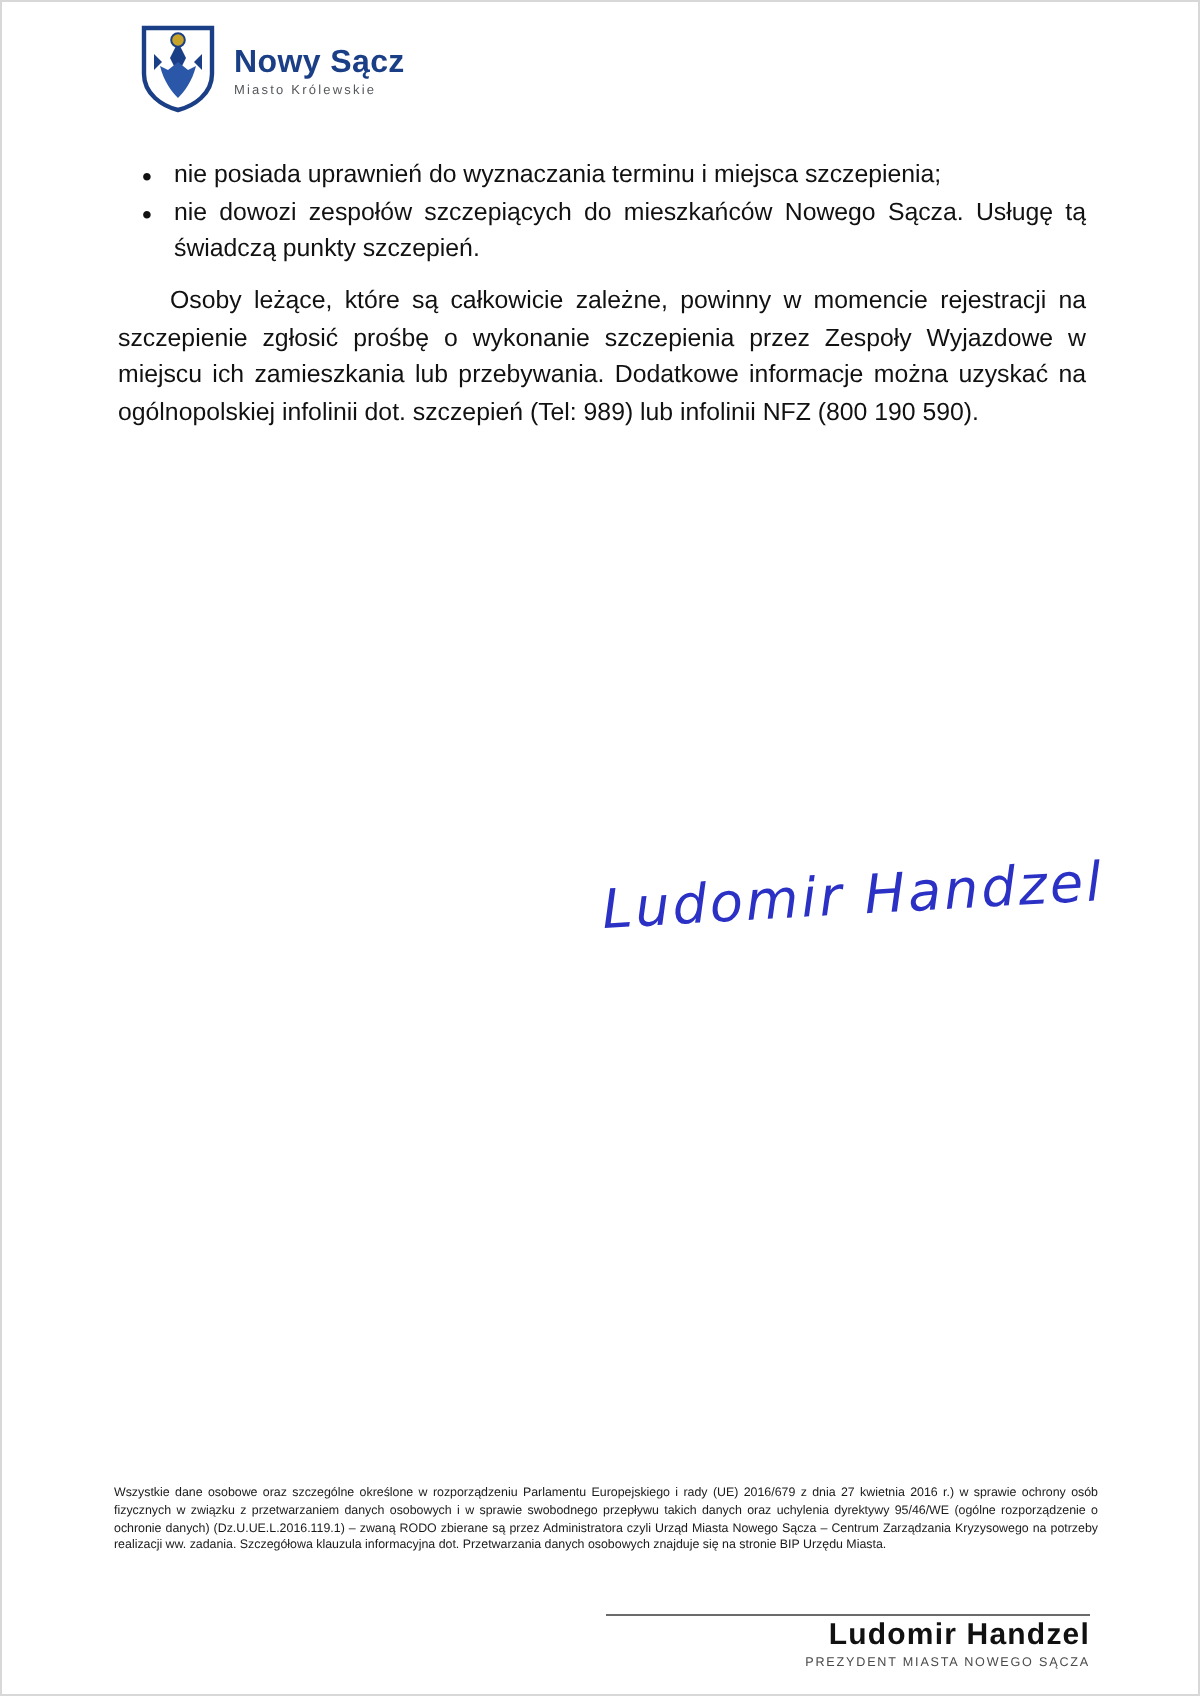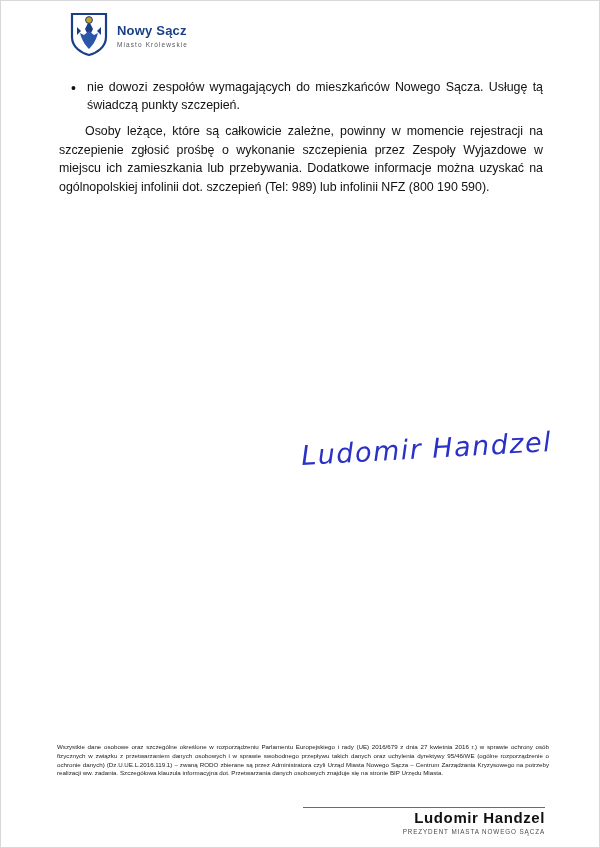--- a/index.html
+++ b/index.html
@@ -34,21 +34,21 @@
     position: relative;
   }
   .crest svg { display: block; }
   .crest-text {
     display: flex;
     flex-direction: column;
     justify-content: center;
     padding-top: 4px;
   }
   .city-name {
-    font-size: 13px;
+    font-size: 16px;
     font-weight: bold;
     color: #1b3f86;
     letter-spacing: 0.2px;
     line-height: 1.1;
   }
   .city-sub {
     font-size: 6.5px;
     color: #55585c;
     letter-spacing: 1.1px;
     margin-top: 2px;
@@ -168,21 +168,22 @@
       <div class="city-name">Nowy Sącz</div>
       <div class="city-sub">Miasto Królewskie</div>
     </div>
   </div>
 
   <div class="content">
 
 
 
     <ul class="bullets">
-      <li>nie dowozi zespołów wymagających do mieszkańców Nowego Sącza. Usługę tą świadczą punkty szczepień.</li>
+      <li>nie posiada uprawnień do wyznaczania terminu i miejsca szczepienia;</li>
+      <li>nie dowozi zespołów szczepiących do mieszkańców Nowego Sącza. Usługę tą świadczą punkty szczepień.</li>
     </ul>
 
     <div class="para">Osoby leżące, które są całkowicie zależne, powinny w momencie rejestracji na szczepienie zgłosić prośbę o wykonanie szczepienia przez Zespoły Wyjazdowe w miejscu ich zamieszkania lub przebywania. Dodatkowe informacje można  uzyskać na ogólnopolskiej infolinii dot. szczepień (Tel: 989) lub infolinii NFZ (800 190 590).</div>
   </div>
 
   <div class="signature">Ludomir Handzel</div>
 
   <div class="footer-note">Wszystkie dane osobowe oraz szczególne określone w rozporządzeniu Parlamentu Europejskiego i rady (UE) 2016/679 z dnia 27 kwietnia 2016 r.) w sprawie ochrony osób fizycznych w związku z przetwarzaniem danych osobowych i w sprawie swobodnego przepływu takich danych oraz uchylenia dyrektywy 95/46/WE (ogólne rozporządzenie o ochronie danych) (Dz.U.UE.L.2016.119.1) – zwaną RODO zbierane są przez Administratora czyli Urząd Miasta Nowego Sącza – Centrum Zarządzania Kryzysowego na potrzeby realizacji ww. zadania. Szczegółowa klauzula informacyjna dot. Przetwarzania danych osobowych znajduje się na stronie BIP Urzędu Miasta.</div>
 
   <div class="footer-rule"></div>

